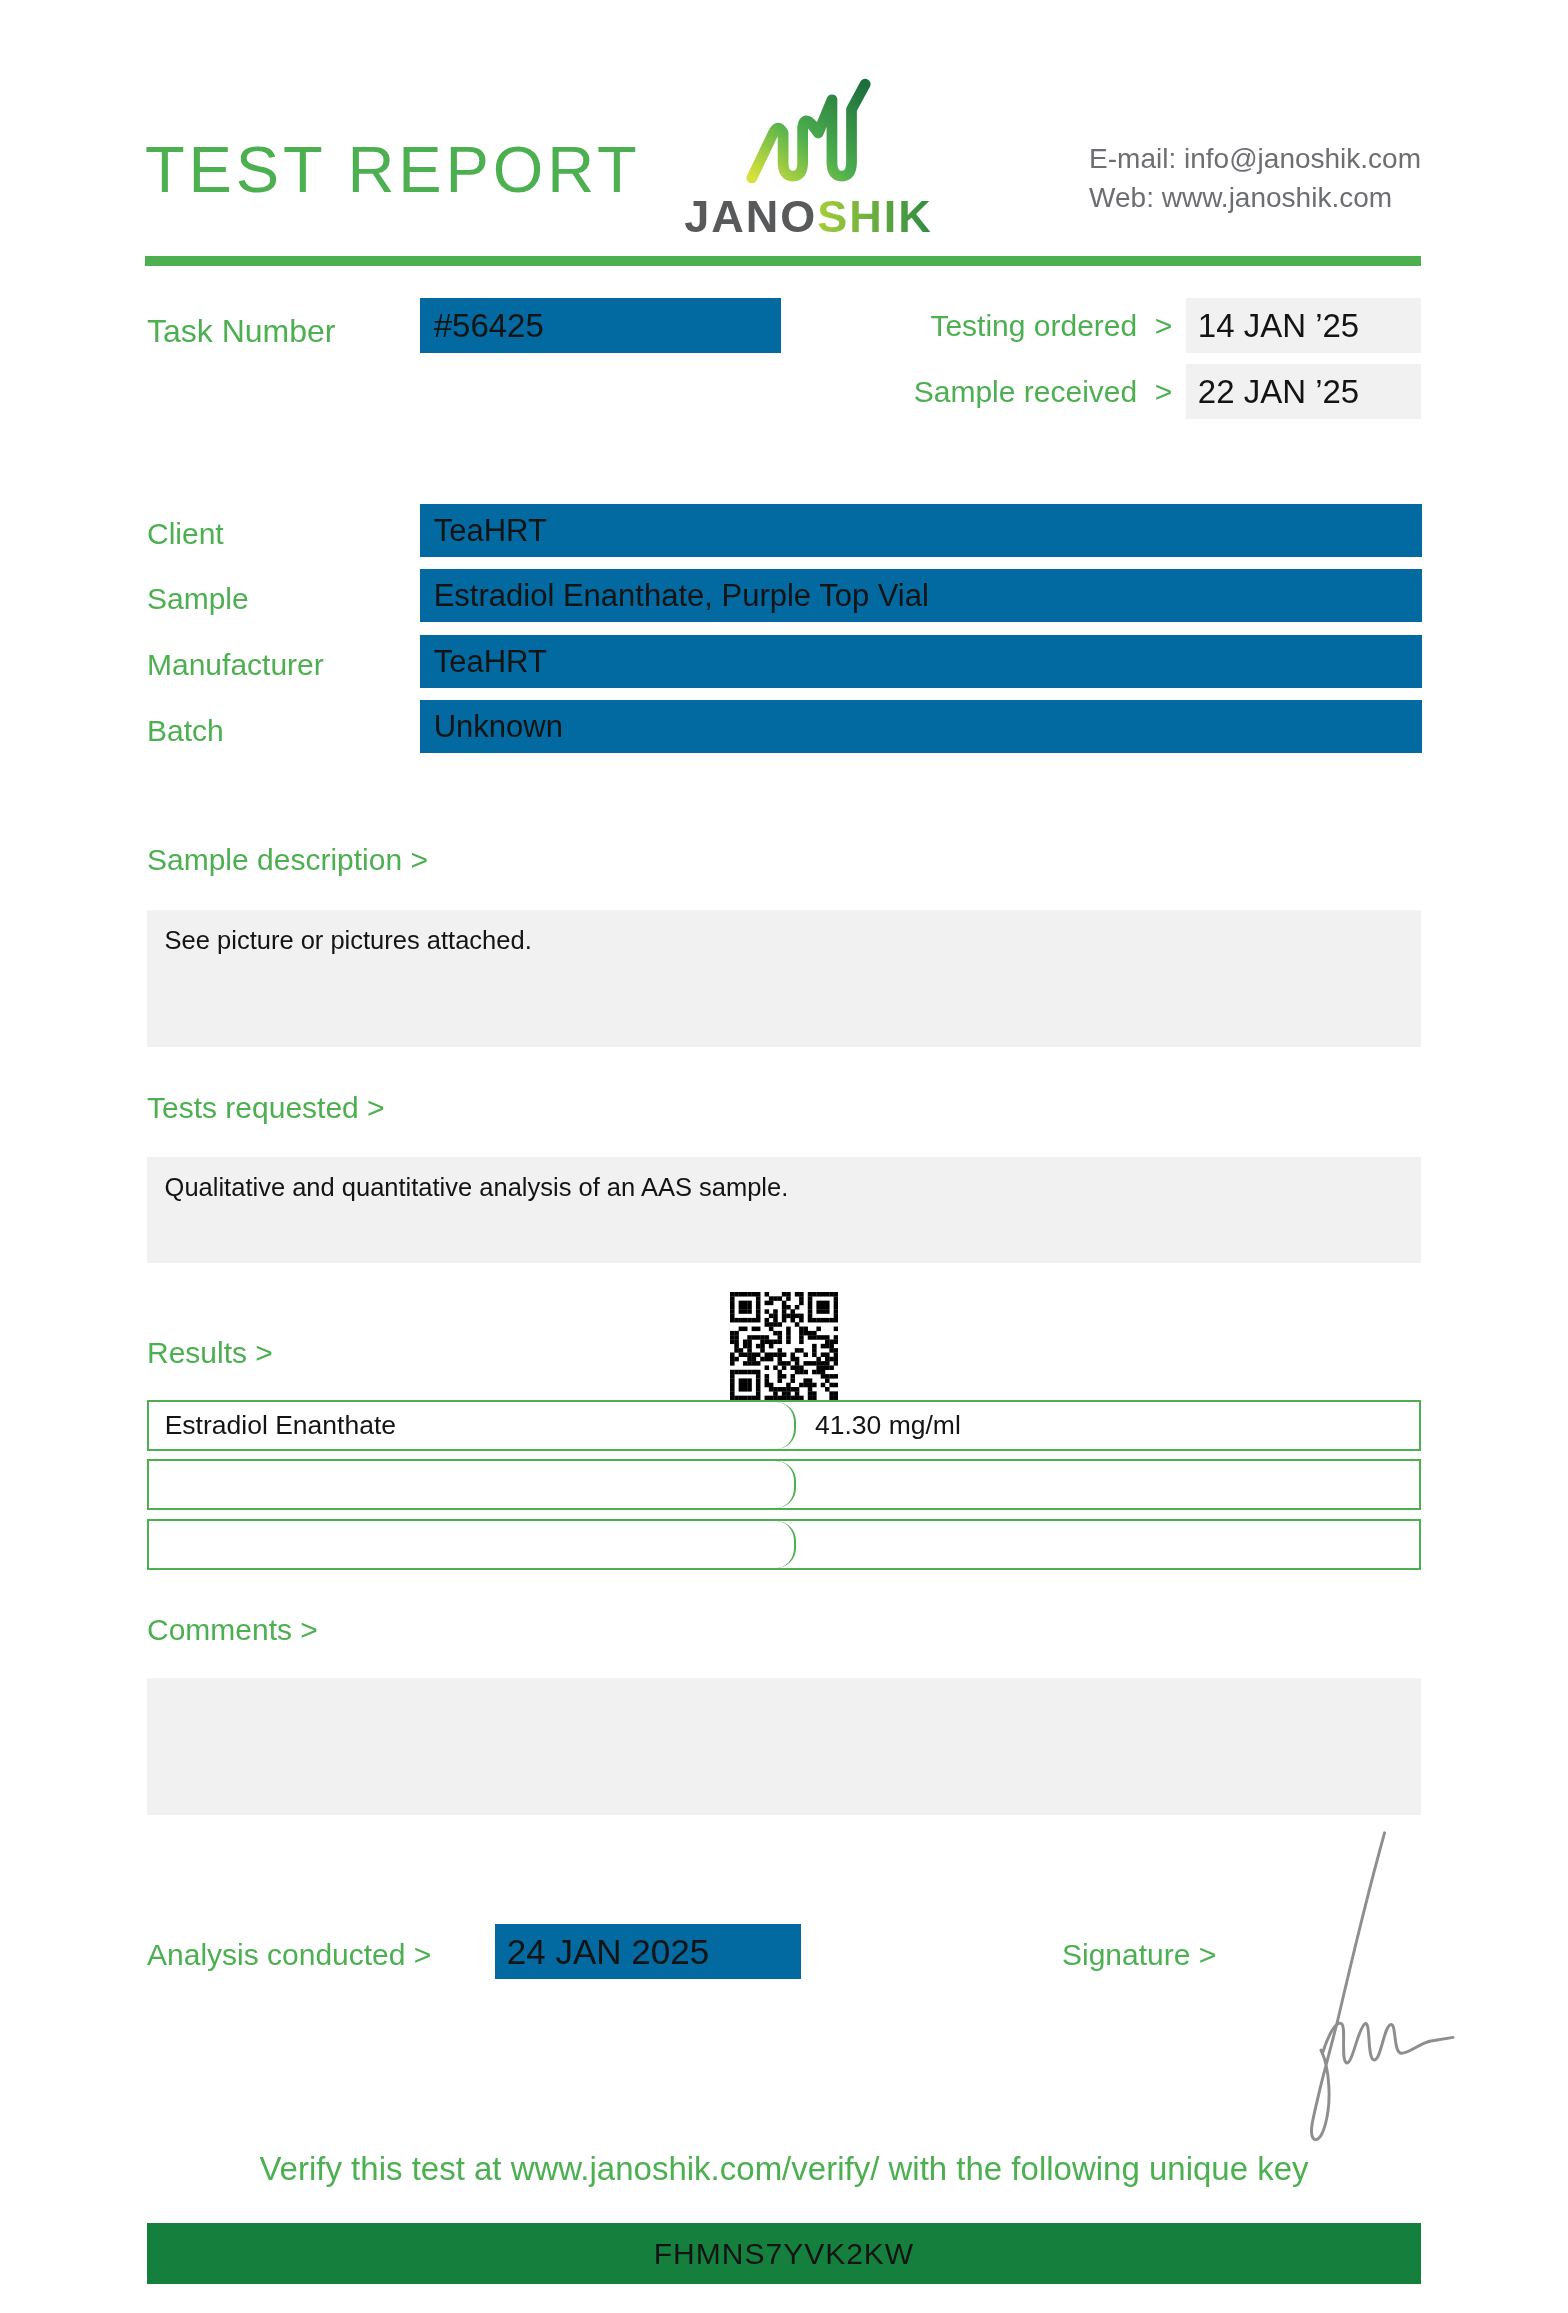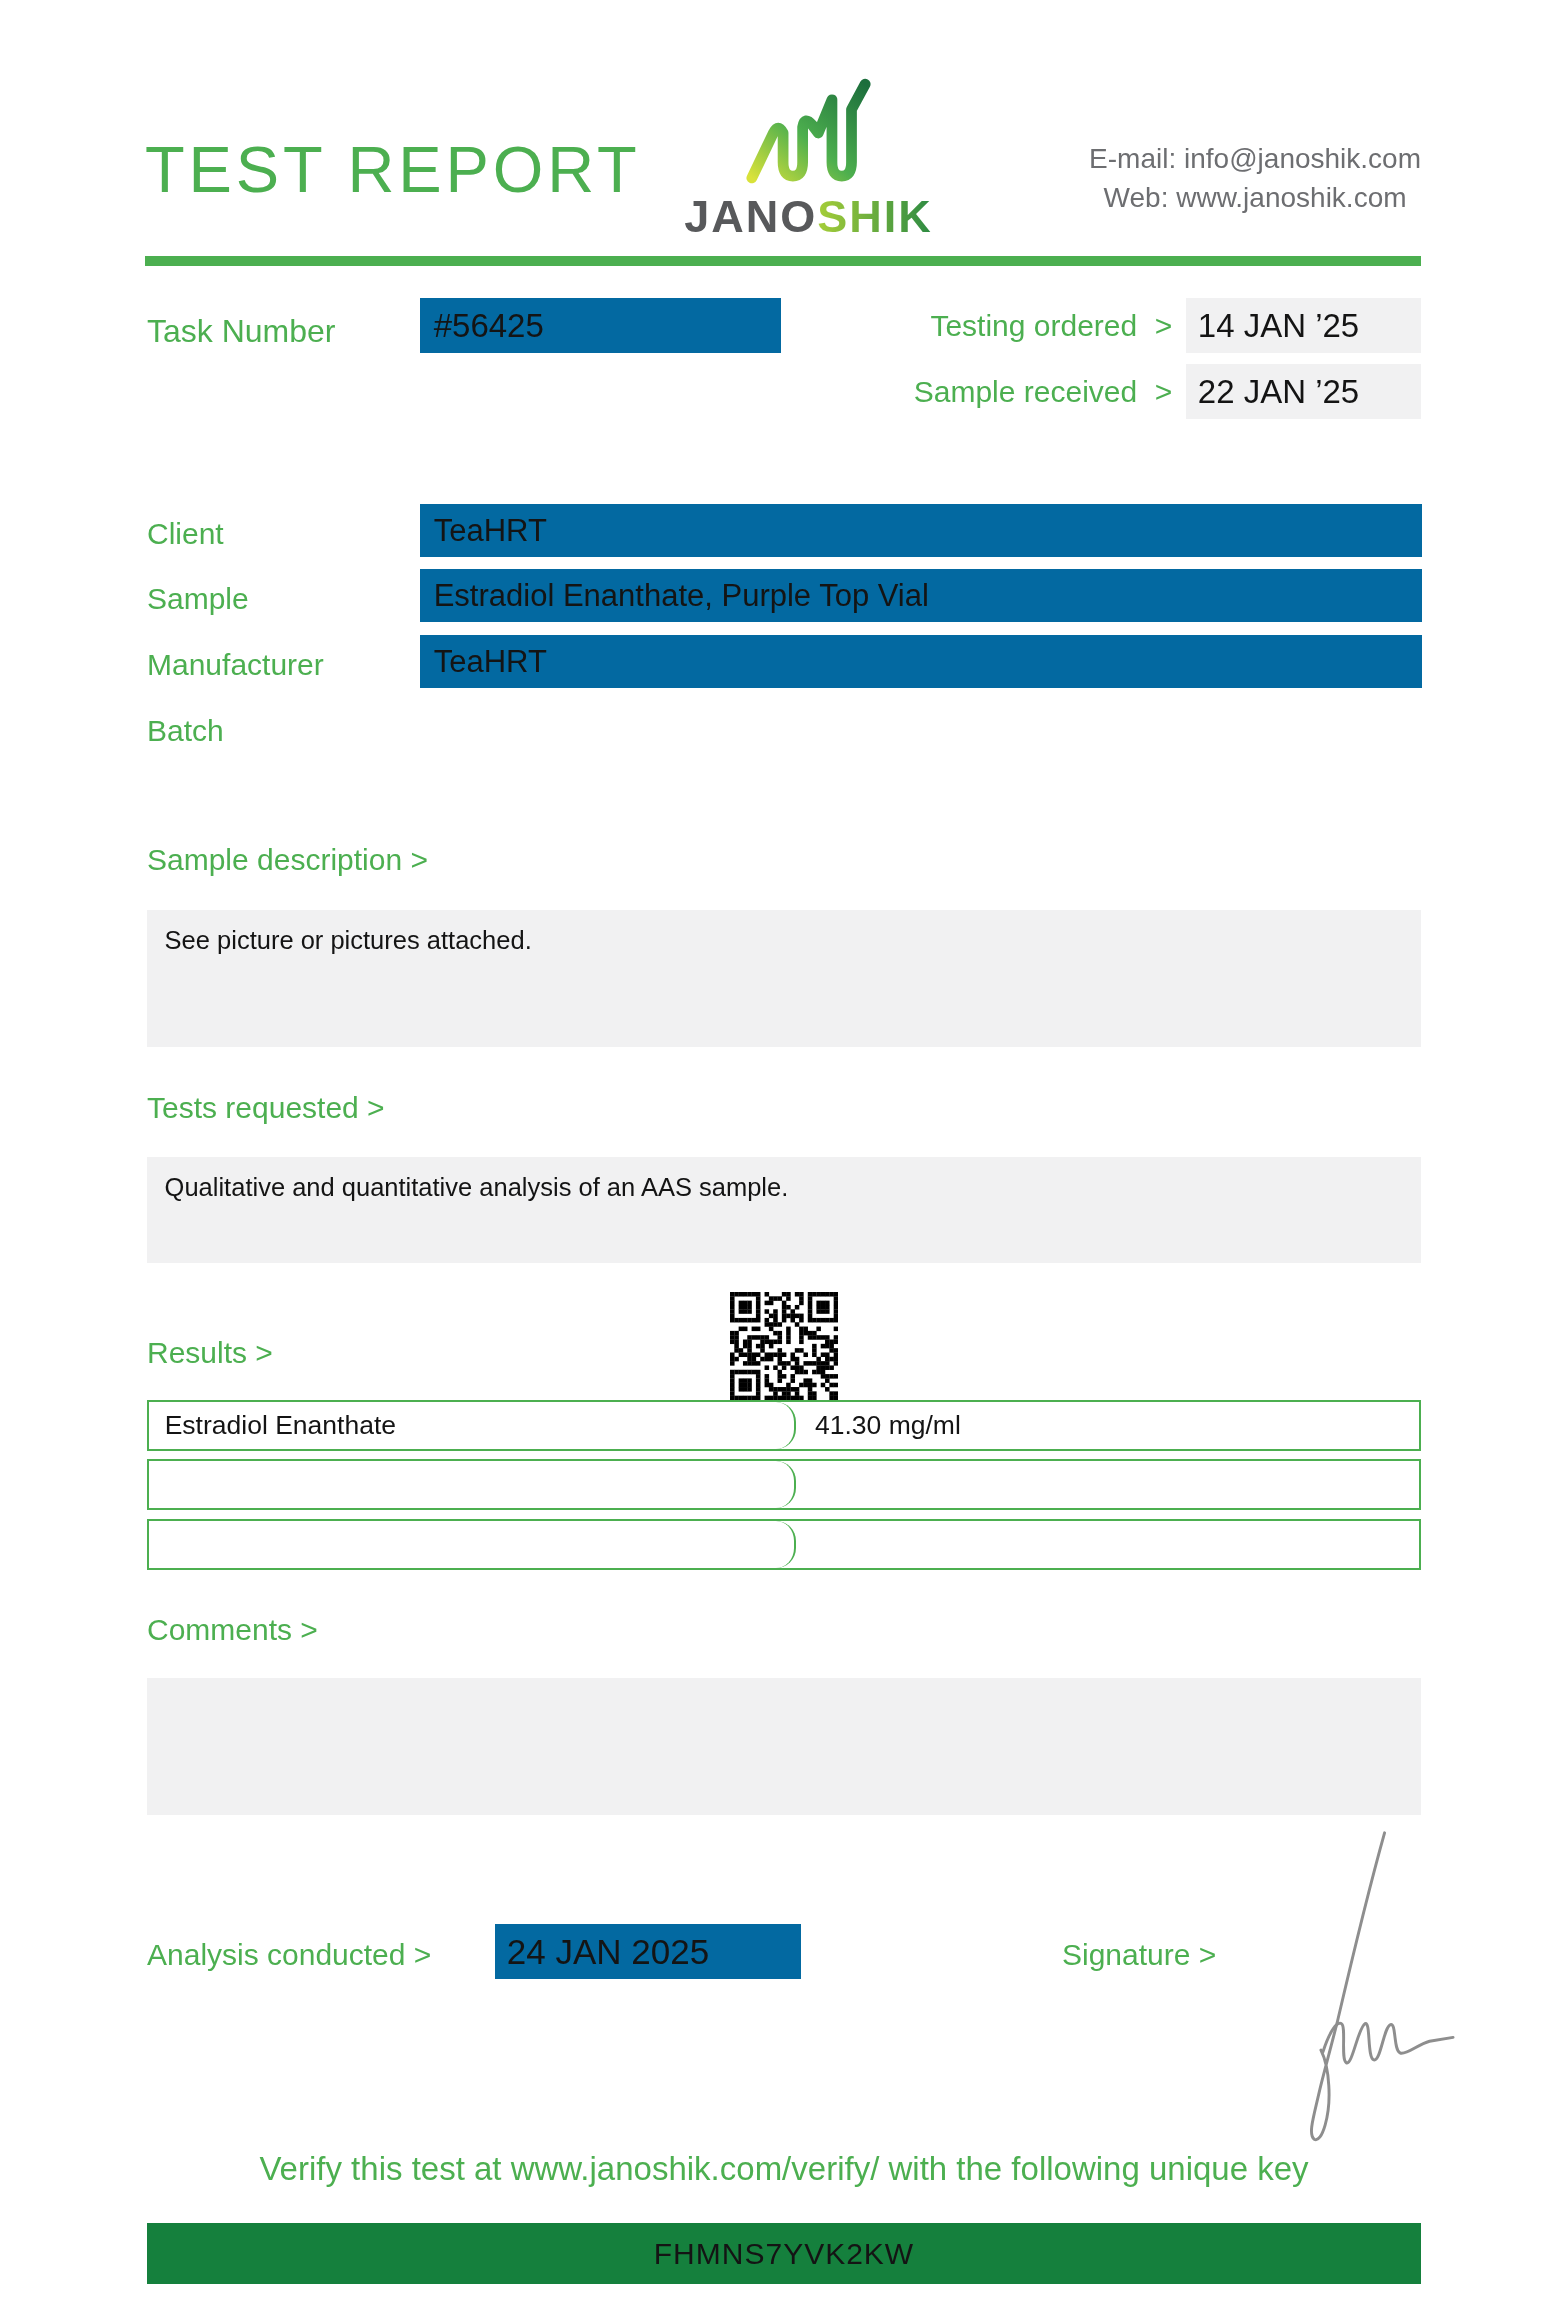--- a/index.html
+++ b/index.html
@@ -25,21 +25,21 @@
   }
   .logo-jano{color:#58595b;}
   .logo-shik{
     color:#3f9d46;
     background:linear-gradient(90deg,#a6ce39,#2c8a43);
     -webkit-background-clip:text;background-clip:text;text-align:center;
     -webkit-text-fill-color:transparent;
   }
   .contact{
     position:absolute;right:147px;top:139px;
-    text-align:center;color:#6d6e71;font-size:28px;line-height:39px;
+    text-align:left;color:#6d6e71;font-size:28px;line-height:39px;
   }
   .rule{
     position:absolute;left:145px;top:256px;width:1276px;height:9.8px;
     background:#4caf50;
   }
   
   .glabel{position:absolute;color:#4caf50;font-size:30px;line-height:1.1;white-space:nowrap;}
   .field{
     position:absolute;background:#0369a1;
     font-size:31px;color:#141414;
@@ -140,20 +140,21 @@
   <div class="glabel" style="left:147px;top:517px;">Client</div>
   <div class="field" style="left:420px;top:504px;width:1002px;height:53px;">TeaHRT</div>
 
   <div class="glabel" style="left:147px;top:582px;">Sample</div>
   <div class="field" style="left:420px;top:569px;width:1002px;height:53px;">Estradiol Enanthate, Purple Top Vial</div>
 
   <div class="glabel" style="left:147px;top:648px;">Manufacturer</div>
   <div class="field" style="left:420px;top:635px;width:1002px;height:53px;">TeaHRT</div>
 
   <div class="glabel" style="left:147px;top:714px;">Batch</div>
+  <div class="field" style="left:420px;top:700px;width:1002px;height:53px;">Unknown</div>
 
   <div class="glabel" style="left:147px;top:843px;">Sample description &gt;</div>
   <div class="box" style="top:910px;height:137px;">See picture or pictures attached.</div>
 
   <div class="glabel" style="left:147px;top:1091px;">Tests requested &gt;</div>
   <div class="box" style="top:1157px;height:106px;">Qualitative and quantitative analysis of an AAS sample.</div>
 
   <div class="glabel" style="left:147px;top:1336px;">Results &gt;</div>
   <svg id="qr" style="position:absolute;left:730px;top:1292px;" width="108" height="108" viewBox="0 0 25 25">
       <rect x="0" y="0" width="1.05" height="1.05" fill="#000"></rect>

